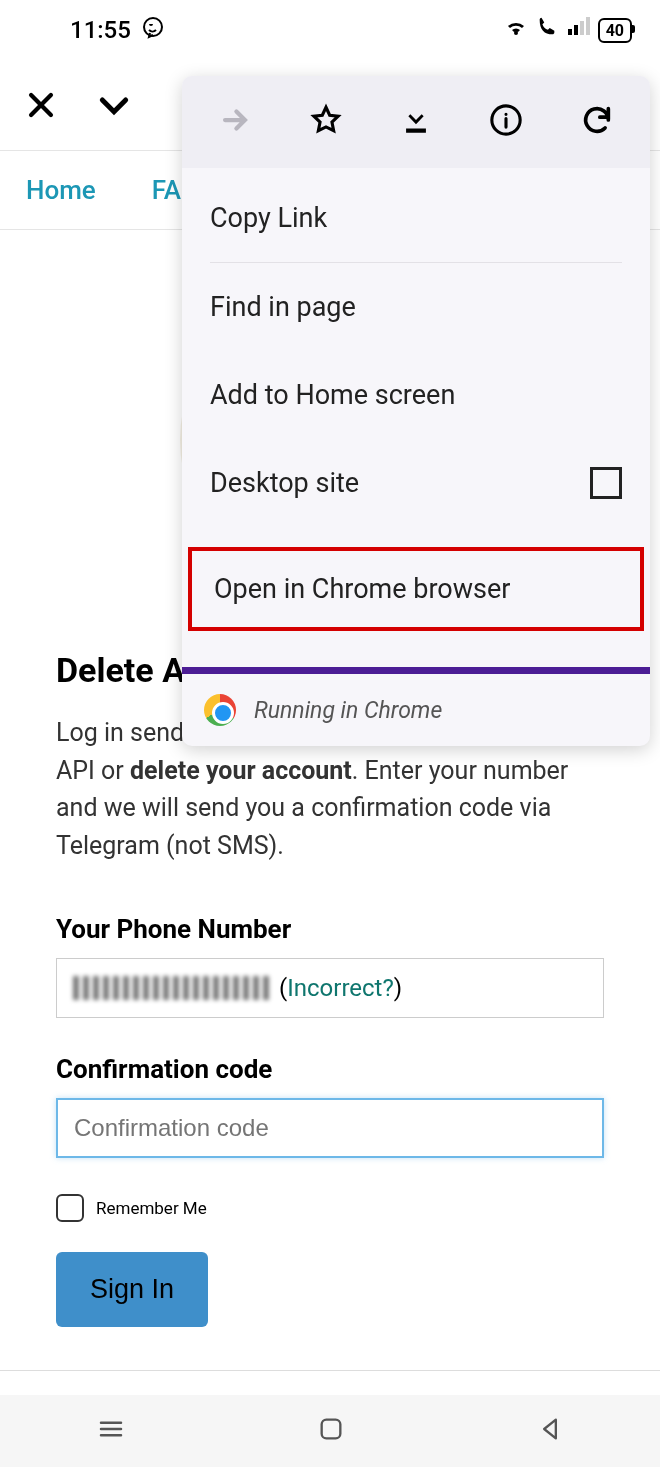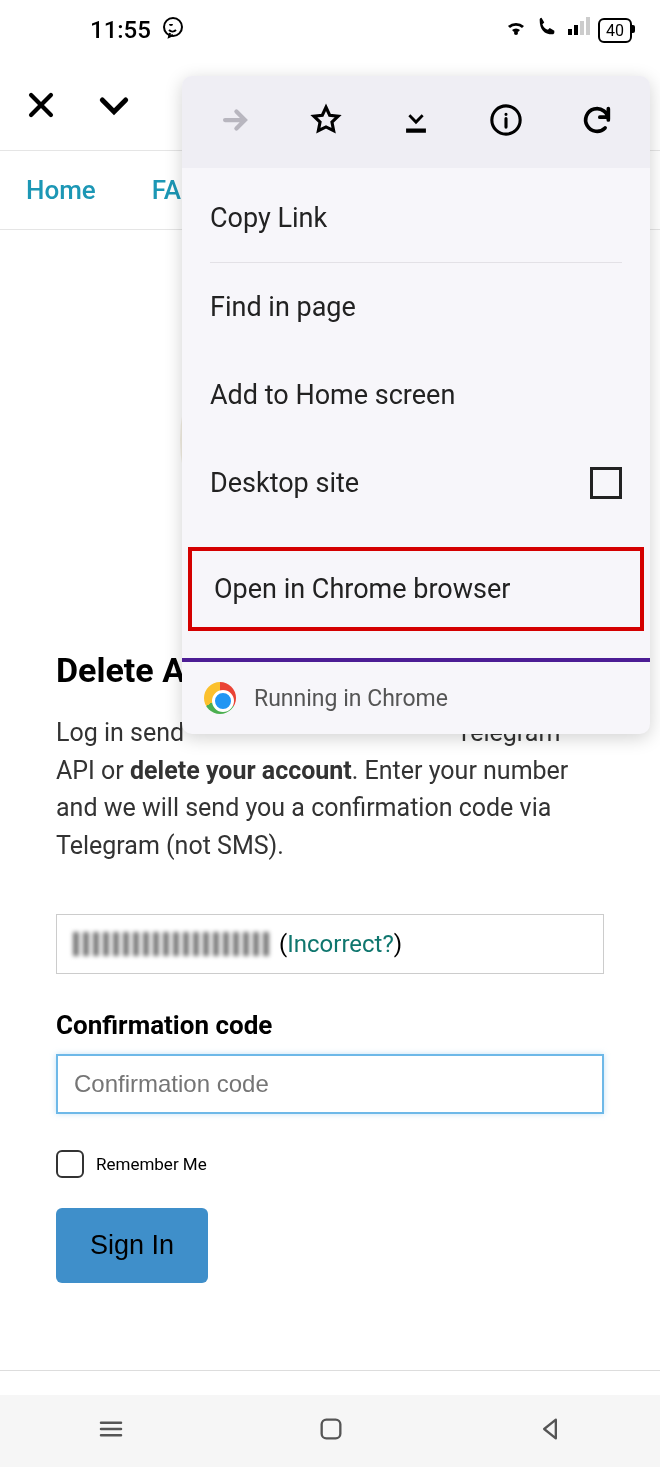--- a/index.html
+++ b/index.html
@@ -10,32 +10,32 @@
     background: #fff;
     position: relative;
     overflow: hidden;
   }
   
   .status-bar {
     height: 60px;
     display: flex;
     align-items: center;
     justify-content: space-between;
-    padding: 0 28px 0 90px;
+    padding: 0 28px 0 70px;
     font-size: 24px;
     font-weight: 500;
   }
   .status-left { display: flex; align-items: center; gap: 10px; }
   .status-right { display: flex; align-items: center; gap: 8px; }
   .battery {
     border: 2px solid #000;
     border-radius: 6px;
     padding: 1px 6px;
     font-size: 16px;
-    font-weight: 400;
+    font-weight: 700;
     position: relative;
   }
   .battery::after {
     content: "";
     position: absolute;
     right: -5px; top: 5px;
     width: 3px; height: 8px;
     background: #000;
     border-radius: 0 2px 2px 0;
   }
@@ -180,21 +180,21 @@
     overflow: hidden;
   }
   .menu-icons {
     height: 92px;
     background: #efeef4;
     display: flex;
     align-items: center;
     justify-content: space-around;
     padding: 0 8px;
   }
-  .menu-list { padding: 6px 0 7px; }
+  .menu-list { padding: 6px 0 16px; }
   .menu-item {
     padding: 28px 28px;
     font-size: 27px;
     color: #222;
     display: flex;
     align-items: center;
     justify-content: space-between;
   }
   .menu-divider {
     height: 1px;
@@ -204,27 +204,28 @@
   .menu-item.highlight {
     border: 4px solid #d40000;
     margin: 20px 6px;
     padding: 22px 22px;
   }
   .menu-check {
     width: 32px; height: 32px;
     border: 3px solid #222;
   }
   .menu-footer {
-    border-top: 4px solid #4c1d95;
+    border-top: 7px solid #4c1d95;
     padding: 20px 22px;
     display: flex;
     align-items: center;
     gap: 18px;
     font-size: 23px;
     color: #555;
+    font-style: italic;
   }
   .chrome-icon {
     width: 32px; height: 32px;
     border-radius: 50%;
     background: conic-gradient(#ea4335 0 120deg,#4caf50 120deg 240deg,#fbc02d 240deg 360deg);
     position: relative;
   }
   .chrome-icon::after {
     content:"";
     position:absolute;
@@ -295,20 +296,21 @@
   </div>
 
   <h1>Delete A</h1>
 
   <p class="desc">
     <span>Log in send</span>
     &nbsp;&nbsp;&nbsp;&nbsp;&nbsp;&nbsp;&nbsp;&nbsp;&nbsp;&nbsp;&nbsp;&nbsp;&nbsp;&nbsp;&nbsp;&nbsp;&nbsp;&nbsp;&nbsp;&nbsp;&nbsp;&nbsp;&nbsp;&nbsp;&nbsp;&nbsp;&nbsp;&nbsp;&nbsp;&nbsp;&nbsp;&nbsp;&nbsp;&nbsp;&nbsp;&nbsp;&nbsp;&nbsp;&nbsp;&nbsp;&nbsp;&nbsp;
     <span>Telegram API or </span><b>delete your account</b><span>. Enter your number and we will send you a confirmation code via Telegram (not SMS).</span>
   </p>
 
+  <div class="label">Your Phone Number</div>
   <div class="field">
     <span class="redacted"></span>
     (<a href="#">Incorrect?</a>)
   </div>
 
   <div class="label">Confirmation code</div>
   <div class="field code">
     <input type="text" placeholder="Confirmation code" style="">
   </div>
 

